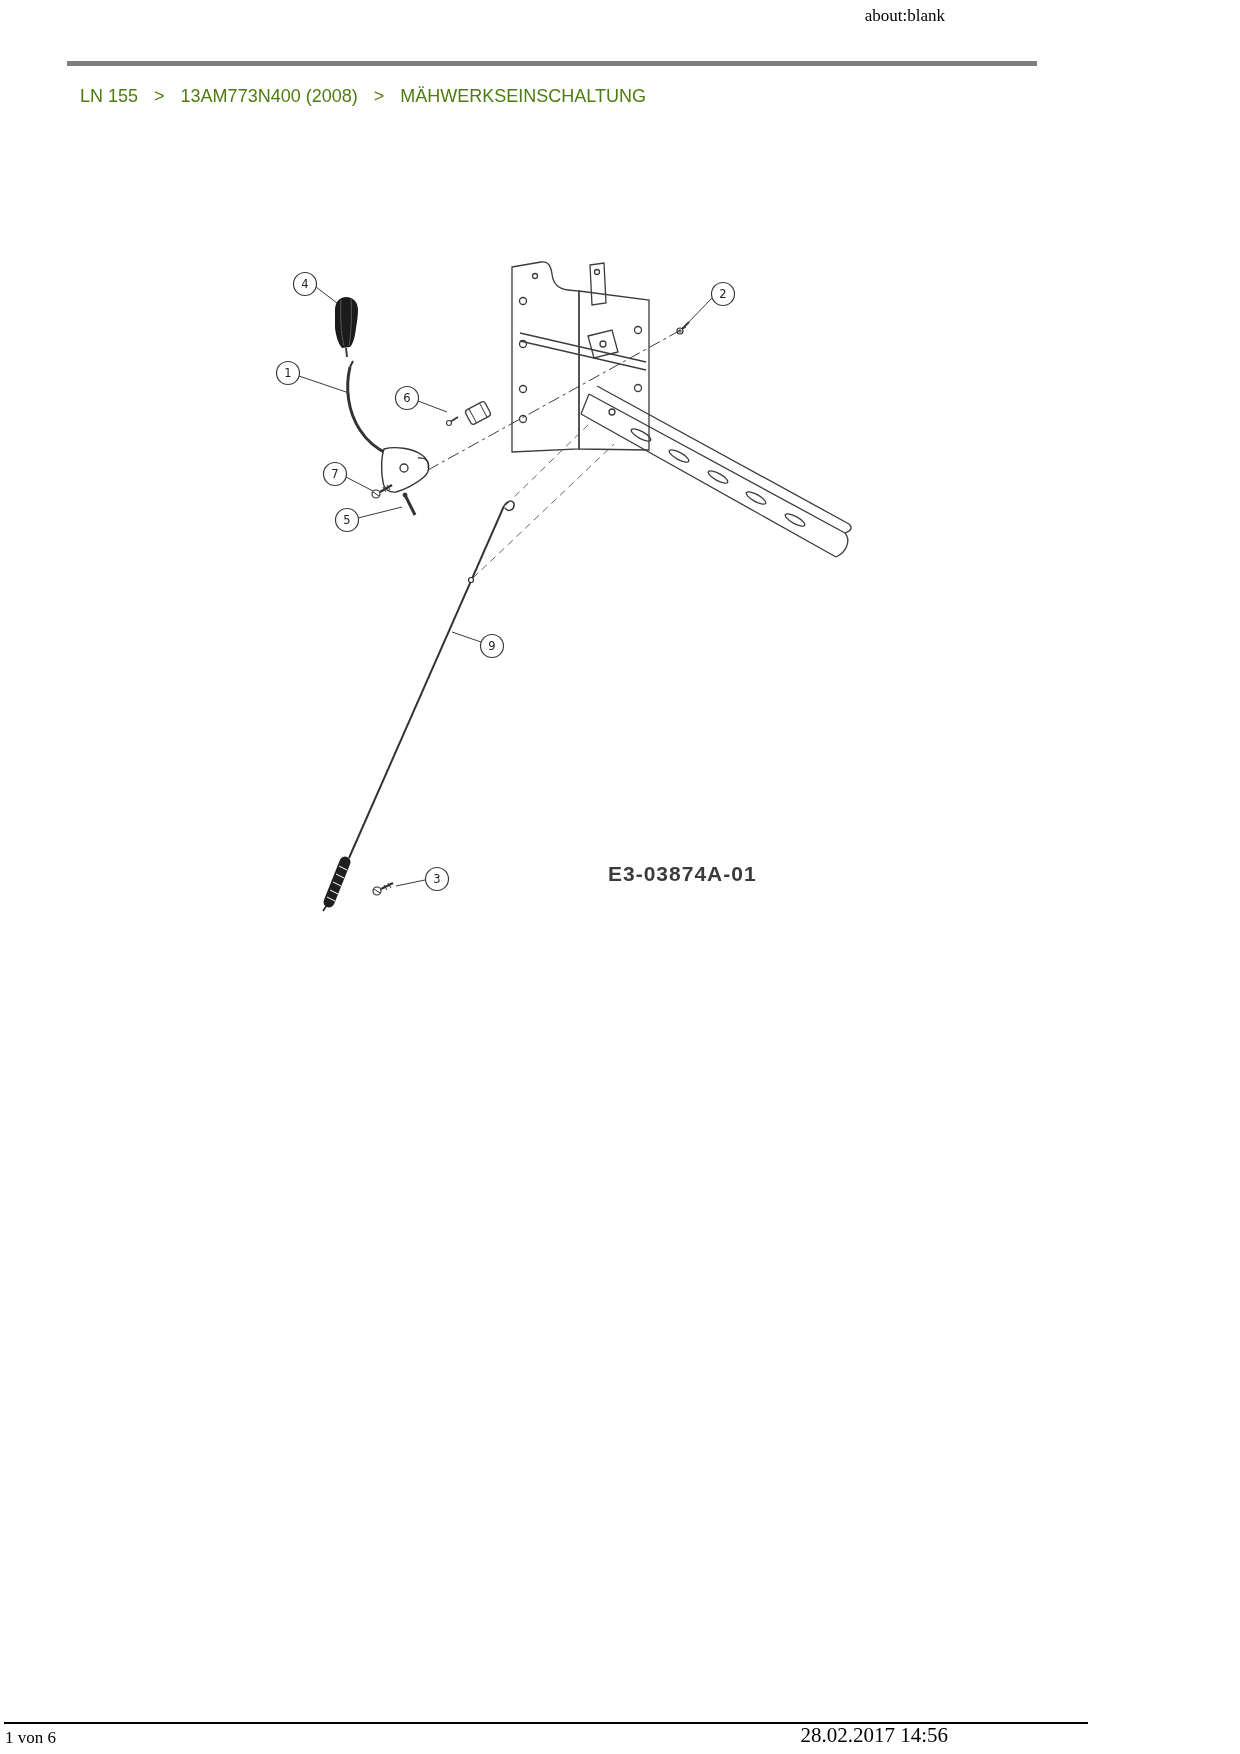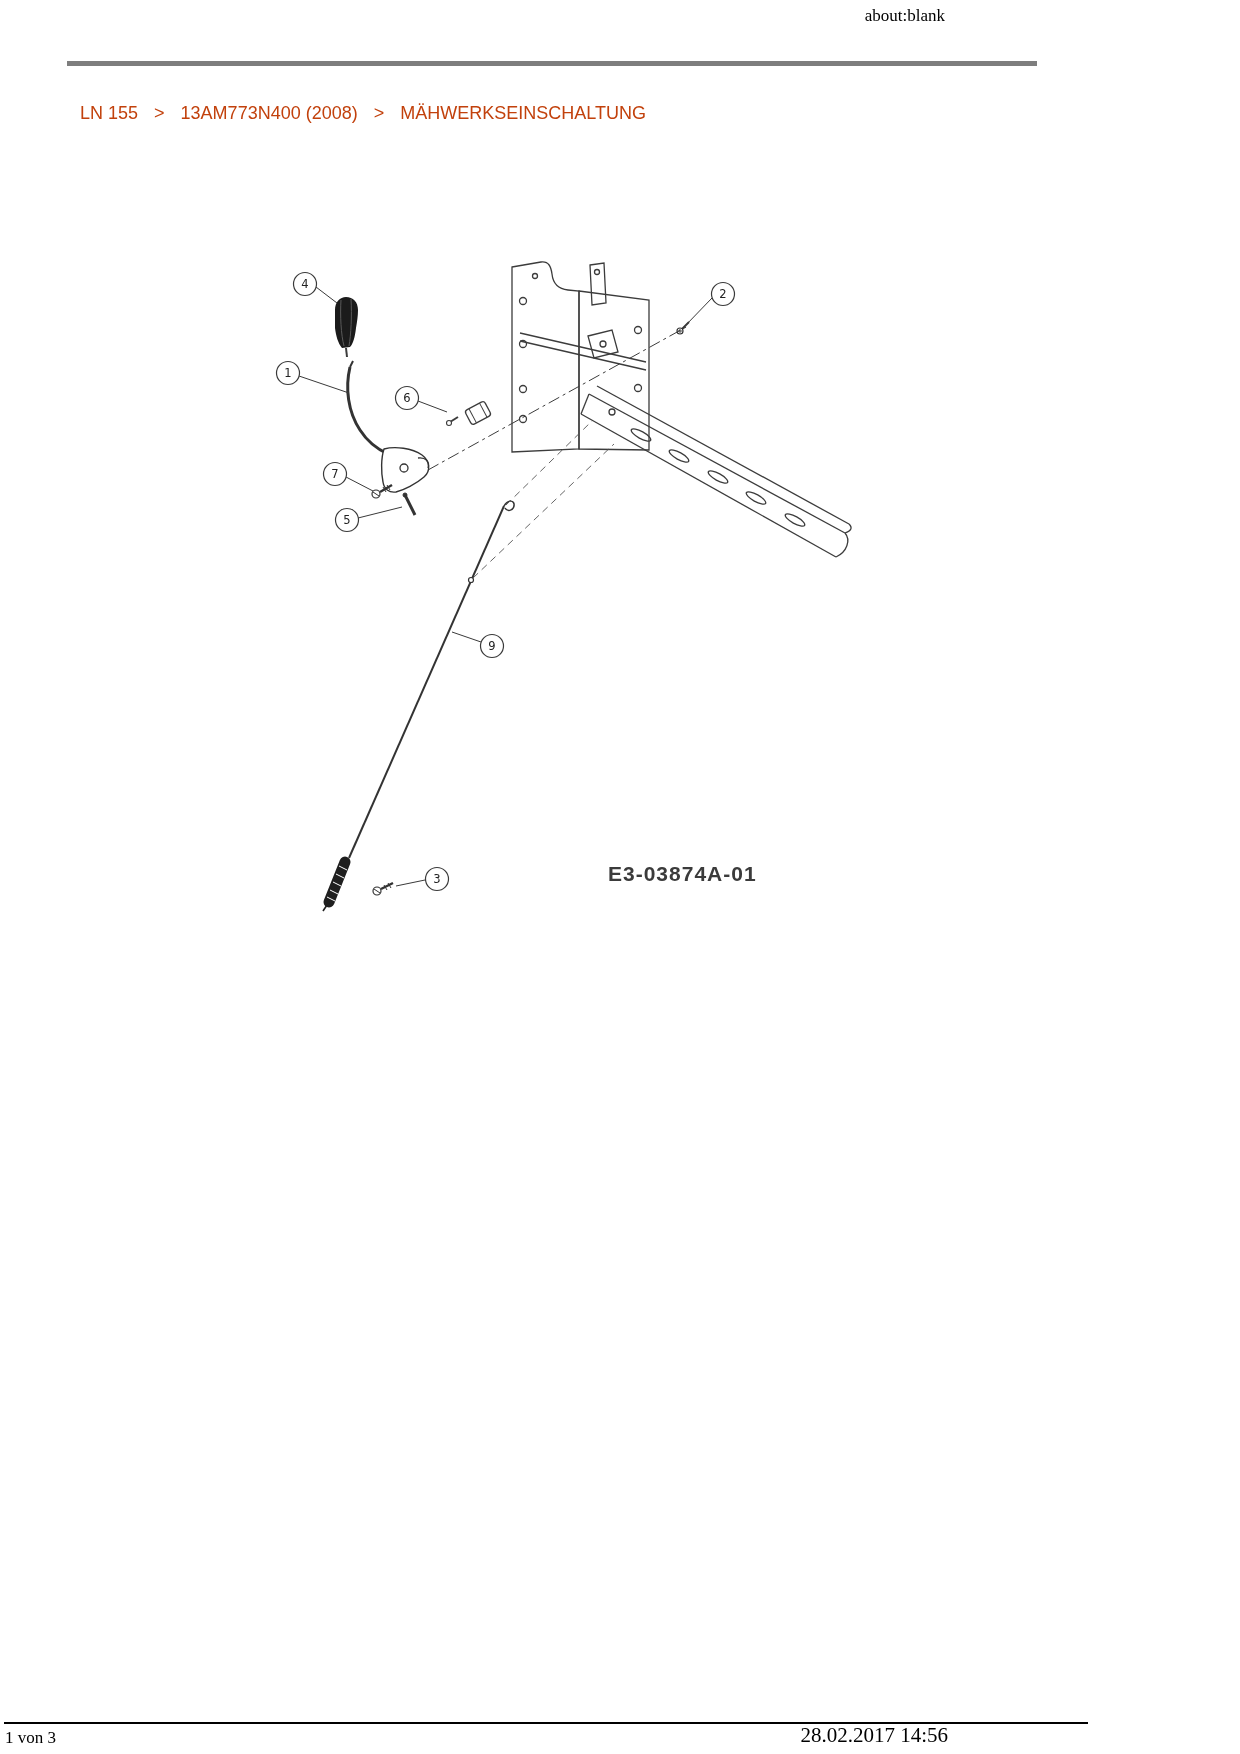--- a/index.html
+++ b/index.html
@@ -25,23 +25,23 @@
     position:absolute;
     left:67px;
     top:61px;
     width:970px;
     height:5px;
     background:#7e7e7e;
   }
   .breadcrumb {
     position:absolute;
     left:80px;
-    top:103px;
+    top:86px;
     font-size:18px;
-    color:#c2410c;
+    color:#4d7c0f;
     white-space:nowrap;
   }
   .breadcrumb .sep { margin:0 11px; }
   .diagram-svg {
     position:absolute;
     left:0; top:0;
     width:1240px;
     height:1754px;
   }
   .footer-rule {
@@ -241,16 +241,16 @@
     </g>
     <g>
       <circle cx="437" cy="879" r="11.5" fill="#fff" stroke="#3a3a3a" stroke-width="1.2"></circle>
       <text class="callout-text" x="437" y="883" text-anchor="middle">3</text>
     </g>
 
     <text class="diagram-label" x="608" y="881">E3-03874A-01</text>
   </svg>
 
   <div class="footer-rule"></div>
-  <div class="footer-left">1 von 3</div>
+  <div class="footer-left">1 von 6</div>
   <div class="footer-right">28.02.2017 14:56</div>
 
 </div>
 
 </body></html>

